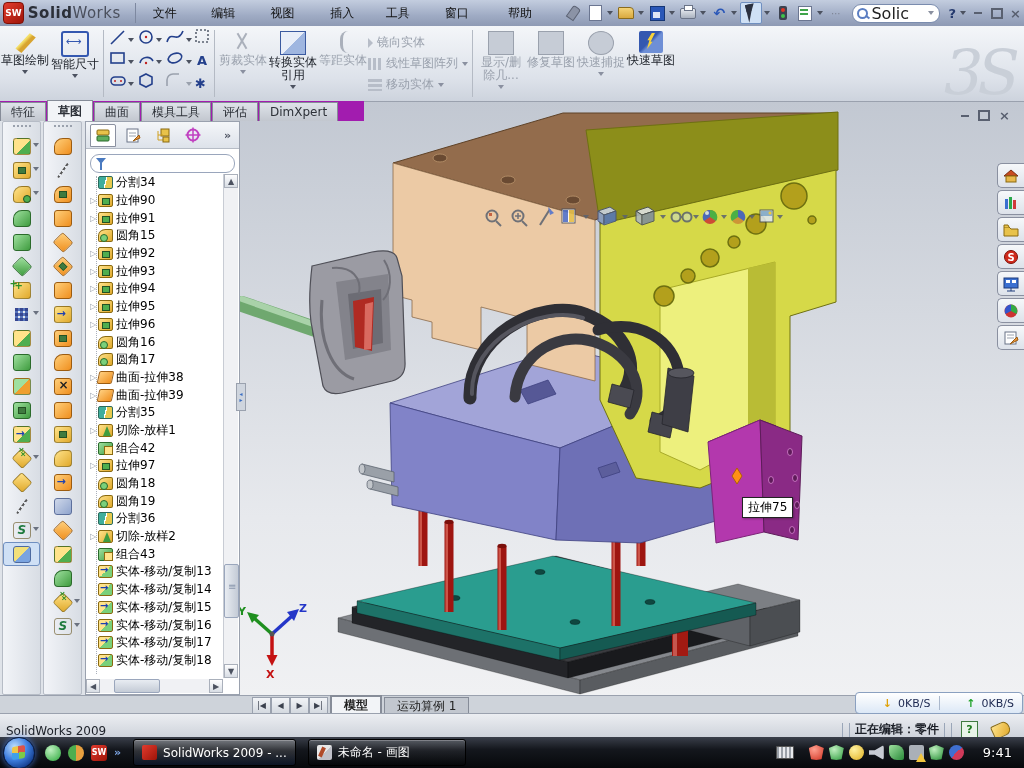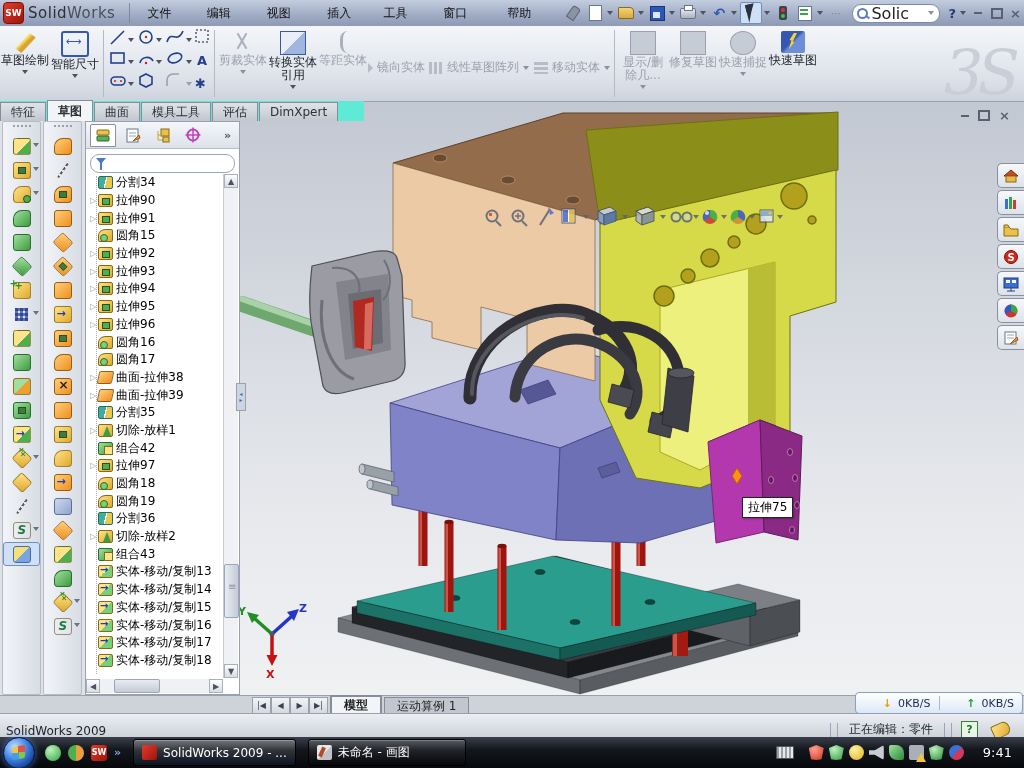--- a/index.html
+++ b/index.html
@@ -7,21 +7,21 @@
     font-family:"DejaVu Sans","Liberation Sans",sans-serif;font-size:12px;
     background:#dfe3e9;user-select:none;}
   
   .titlebar{position:absolute;left:0;top:0;width:1024px;height:26px;
     background:linear-gradient(#c3cddf,#9fabc4 60%,#8e9ab4);border-bottom:1px solid #6f7a92;
     display:flex;align-items:center;}
   .swlogo{width:20px;height:20px;margin:0 4px 0 3px;border-radius:4px;
     background:linear-gradient(135deg,#e23b2e,#9e1408);color:#fff;font-weight:bold;font-size:9px;
     display:flex;align-items:center;justify-content:center;border:1px solid #7c0f06;}
   .apptitle{font-size:15px;color:#2b2f38;margin-right:14px;letter-spacing:.5px;}
-  .apptitle b{font-weight:normal;}
+  .apptitle b{font-weight:bold;}
   .apptitle span{font-weight:normal;color:#4a4f5c;}
   .menu-item{padding:0 11px;height:26px;line-height:26px;color:#111;font-size:12px;cursor:default;}
   .stdbar{display:flex;align-items:center;gap:2px;margin-left:6px;}
   .tbtn{width:20px;height:20px;display:flex;align-items:center;justify-content:center;position:relative;}
   .tbtn.pressed{background:#cfe0f5;border:1px solid #6f8fc0;border-radius:2px;}
   .dd{width:0;height:0;border:3px solid transparent;border-top:4px solid #4c5260;margin:3px 1px 0 0;}
   .dd.lite{border-top-color:#8a90a0;}
   
   .i-pin{width:7px;height:12px;background:#8b93a6;border-radius:3px 3px 0 0;transform:rotate(35deg);border:1px solid #5c6374;}
   .i-new{width:11px;height:14px;background:#fff;border:1px solid #6b7691;}
@@ -53,40 +53,40 @@
   .cmdbar{position:absolute;left:0;top:26px;width:1024px;height:75px;
     background:linear-gradient(#f4f6f9,#dde2ea 70%,#cdd3dd);border-bottom:1px solid #9aa1ae;}
   .cmdwrap{display:flex;align-items:stretch;height:100%;}
   .bigbtn{width:50px;display:flex;flex-direction:column;align-items:center;justify-content:flex-start;
     padding-top:5px;text-align:center;color:#1c2028;line-height:13px;font-size:12px;}
   .bigbtn .bico{width:24px;height:22px;margin-bottom:1px;}
   .bigbtn.disabled{color:#9aa1ad;}
   .vsep{width:1px;background:#b4bac4;margin:4px 3px;}
   .watermark{position:absolute;right:10px;top:18px;font-size:62px;font-style:italic;
     font-family:"DejaVu Serif","Liberation Serif",serif;color:#c9cfd8;line-height:58px;letter-spacing:-6px;}
-  .threecol{display:flex;flex-direction:row;justify-content:flex-start;padding-top:8px;gap:4px;}
+  .threecol{display:flex;flex-direction:column;justify-content:flex-start;padding-top:8px;gap:4px;}
   .rowtool{display:flex;align-items:center;gap:4px;color:#9aa1ad;font-size:12px;white-space:nowrap;}
   .rowtool .sico{width:14px;height:12px;background:repeating-linear-gradient(90deg,#b7bdc8 0 3px,transparent 3px 5px);}
   .rowtool .sico.tri{background:none;border-left:5px solid #b7bdc8;border-top:5px solid transparent;border-bottom:5px solid transparent;width:0;height:0;}
   .rowtool .sico.mv{background:repeating-linear-gradient(#b7bdc8 0 3px,transparent 3px 5px);}
   
   .bi-sketch{background:linear-gradient(135deg,#f4e06a 45%,#d8a430 55%);clip-path:polygon(10% 80%,70% 10%,95% 30%,35% 100%);}
   .bi-dim{border:2px solid #3458b0;border-radius:3px;position:relative;}
   .bi-dim:after{content:"⟷";color:#3458b0;font-size:11px;position:absolute;left:3px;top:2px;}
   .bi-trim{position:relative;}
   .bi-trim:before,.bi-trim:after{content:"";position:absolute;left:10px;top:1px;width:2px;height:18px;background:#aab0bb;transform:rotate(30deg);}
   .bi-trim:after{transform:rotate(-30deg);}
   .bi-convert{background:linear-gradient(135deg,#e9eef8 50%,#9fb6e0 50%);border:1px solid #3b5aa0;}
   .bi-offset{border-left:3px solid #aab0bb;border-radius:8px 0 0 8px;margin-left:8px;width:12px!important;}
   .bi-gray{background:#c6ccd6;border:1px solid #9aa1ad;}
   .bi-rapid{background:linear-gradient(135deg,#3458b0 45%,#6e8fd6 55%);position:relative;border-radius:2px;}
   .bi-rapid:after{content:"";position:absolute;left:8px;top:2px;width:8px;height:16px;
     background:#f6d23a;clip-path:polygon(60% 0,100% 0,45% 55%,70% 55%,0 100%,30% 45%,5% 45%);}
   
-  .tabrow{position:absolute;left:0;top:101px;width:364px;height:20px;background:#5eead4;display:flex;align-items:flex-end;}
+  .tabrow{position:absolute;left:0;top:101px;width:364px;height:20px;background:#a21caf;display:flex;align-items:flex-end;}
   .rtab{height:18px;line-height:18px;padding:0 10px;font-size:12px;color:#2d3138;
     background:linear-gradient(#dfe3e9,#c2c7cf);border:1px solid #868c98;border-bottom:none;margin-right:1px;}
   .rtab.active{background:#f2f4f7;height:20px;line-height:20px;font-weight:bold;}
   
   .viewport{position:absolute;left:240px;top:101px;width:784px;height:594px;
     background:linear-gradient(#c2c8d2,#e9ebee 70%,#f0f1f3);overflow:hidden;}
   .viewport svg.scene{position:absolute;left:0;top:0;}
   .tooltip{position:absolute;left:502px;top:396px;width:auto;padding:1px 5px;background:#fff;
     border:1px solid #222;font-size:12px;color:#000;box-shadow:1px 1px 2px rgba(0,0,0,.3);}
   .doc-controls{position:absolute;right:14px;top:8px;display:flex;gap:9px;align-items:center;}
@@ -1196,21 +1196,21 @@
         <span class="arr-up">↑</span>
         <span>0KB/S</span>
       </div>
   </div>
 
   <div class="statusbar">
     <span style="margin-left:6px;">SolidWorks 2009</span>
     <div style="margin-left:auto;display:flex;align-items:center;">
       <div class="sb-sep"></div>
         <div class="sb-sep"></div>
-      <span style="margin:0 8px;">正在编辑：零件</span>
+      <span style="margin:0 2px;font-weight:bold;">正在编辑：零件</span>
       <div class="sb-sep"></div>
         <div class="sb-sep"></div>
       <div class="sb-help" style="margin:0 14px 0 6px;">?</div>
       <div class="sb-tag" style="margin-right:14px;"></div>
     </div>
   </div>
 
   <div class="taskbar">
     <div class="orb"></div>
     <div class="qlaunch">

